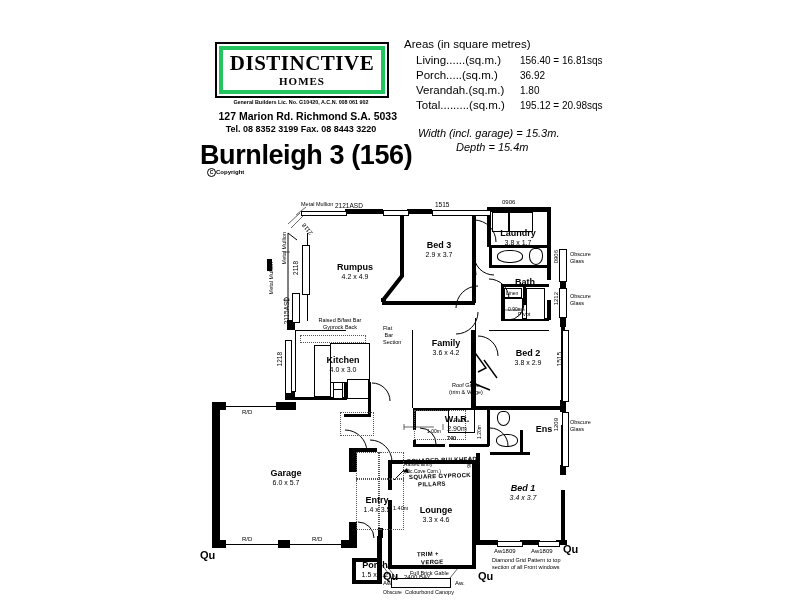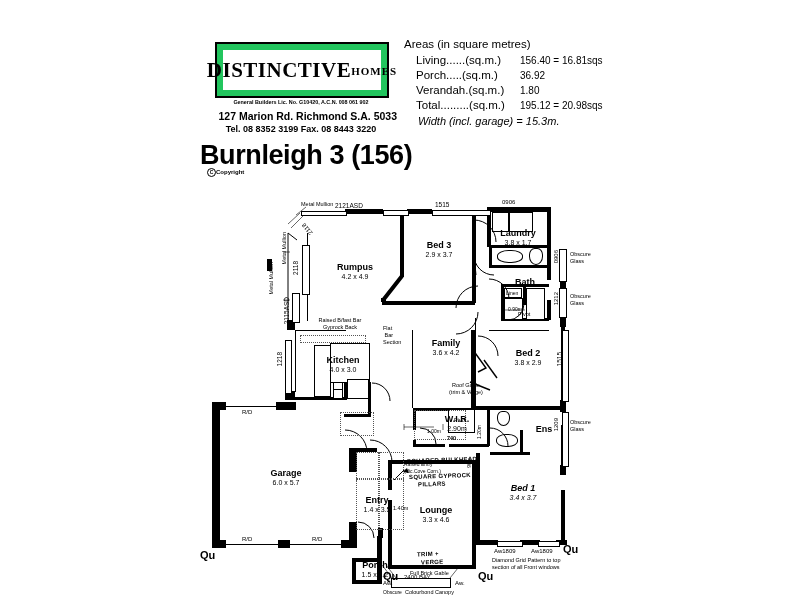--- a/index.html
+++ b/index.html
@@ -2,40 +2,40 @@
 <html><head>
 <meta charset="utf-8">
 <style>
   html,body{margin:0;padding:0;background:#fff;}
   body{width:800px;height:600px;position:relative;overflow:hidden;
        font-family:"Liberation Sans",sans-serif;color:#000;}
   .abs{position:absolute;}
   
   #logo-box{left:215px;top:42px;width:170px;height:52px;border:2px solid #000;
             display:flex;flex-direction:column;align-items:center;justify-content:center;}
-  #logo-inner{width:158px;height:40px;border:6px solid #22c55e;display:flex;
-              flex-direction:row;align-items:center;justify-content:center;}
+  #logo-inner{width:158px;height:40px;border:4px solid #22c55e;display:flex;
+              flex-direction:column;align-items:center;justify-content:center;}
   #logo-word{font-family:"Liberation Serif",serif;font-weight:bold;font-size:21px;
              letter-spacing:.5px;line-height:1;}
   #logo-sub{font-family:"Liberation Serif",serif;font-weight:bold;font-size:11px;
             letter-spacing:1px;line-height:1;margin-top:2px;}
   #lic{left:215px;top:99px;width:172px;text-align:center;font-size:5.4px;font-weight:bold;}
   #addr{left:205px;top:110px;width:192px;text-align:right;font-size:10.5px;font-weight:bold;}
   #tel{left:205px;top:124px;width:192px;text-align:center;font-size:9px;font-weight:bold;}
   #plan-title{left:200px;top:140px;font-size:27px;font-weight:bold;letter-spacing:-.4px;}
   #copyright{left:207px;top:168px;font-size:6px;font-weight:bold;}
   #copyright .cmark{display:inline-block;border:1px solid #000;border-radius:50%;
                     width:7px;height:7px;line-height:6px;text-align:center;font-size:5px;}
   
   #areas{left:404px;top:38px;font-size:11.5px;font-weight:normal;}
   #areas .ttl{margin-bottom:4px;}
   #areas .row{display:flex;align-items:baseline;margin-bottom:3px;padding-left:12px;}
   #areas .lbl{width:104px;}
   #areas .val{font-size:10px;}
-  #areas .wd{padding-left:14px;font-style:italic;font-size:11px;margin-top:4px;}
+  #areas .wd{padding-left:14px;font-style:italic;font-size:11px;margin-top:16px;}
   #areas .dp{padding-left:52px;font-style:italic;font-size:11px;margin-top:2px;}
   
   #plan{left:0;top:0;width:800px;height:600px;}
   .wall{background:#000;position:absolute;}
   .thin{background:#000;position:absolute;}
   .room-lbl{position:absolute;text-align:center;font-weight:bold;font-size:9px;
             line-height:1.25;white-space:nowrap;}
   .room-lbl .dim{display:block;font-weight:normal;font-size:7px;}
   .ann{position:absolute;font-size:5.5px;line-height:1.3;white-space:nowrap;}
   .ann.c{text-align:center;}
@@ -76,20 +76,21 @@
   </div>
   <div class="row">
     <span class="lbl">Verandah.(sq.m.)</span>
     <span class="val">1.80</span>
   </div>
   <div class="row">
     <span class="lbl">Total.........(sq.m.)</span>
     <span class="val">195.12 = 20.98sqs</span>
   </div>
   <div class="wd">Width (incl. garage) = 15.3m.</div>
+  <div class="dp">Depth = 15.4m</div>
 </div>
 
 <div class="abs" id="plan">
 
   <div class="wall" style="left:345px;top:209px;width:38px;height:5px;"></div>
   <div class="wall" style="left:407px;top:209px;width:25px;height:5px;"></div>
   <div class="wall" style="left:489px;top:207px;width:60px;height:5px;"></div>
   <div class="wall" style="left:267px;top:259px;width:5px;height:12px;"></div>
 
   <div class="wall" style="left:287px;top:320px;width:8px;height:10px;"></div>

